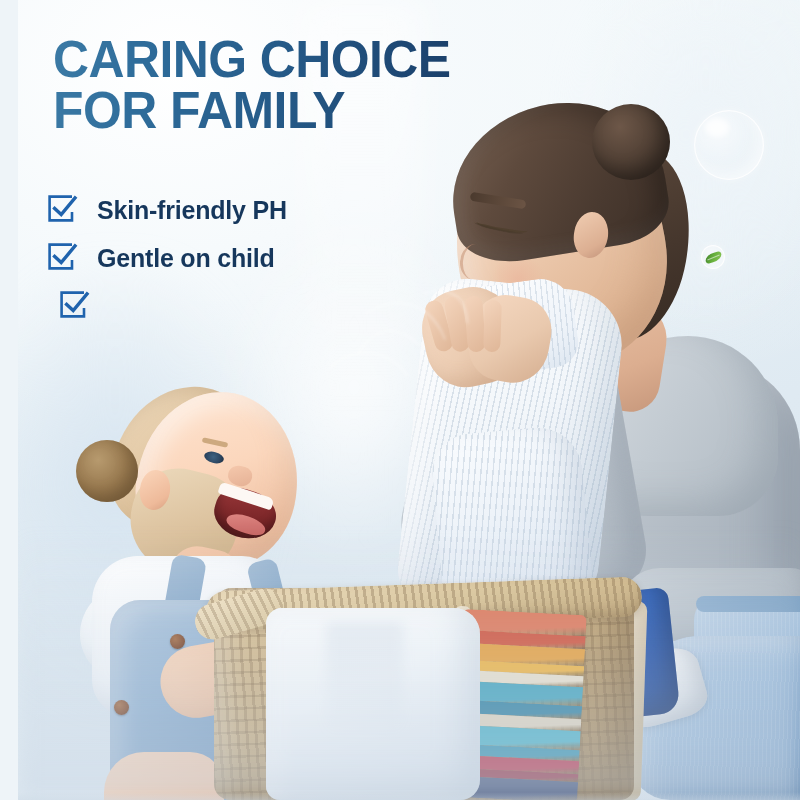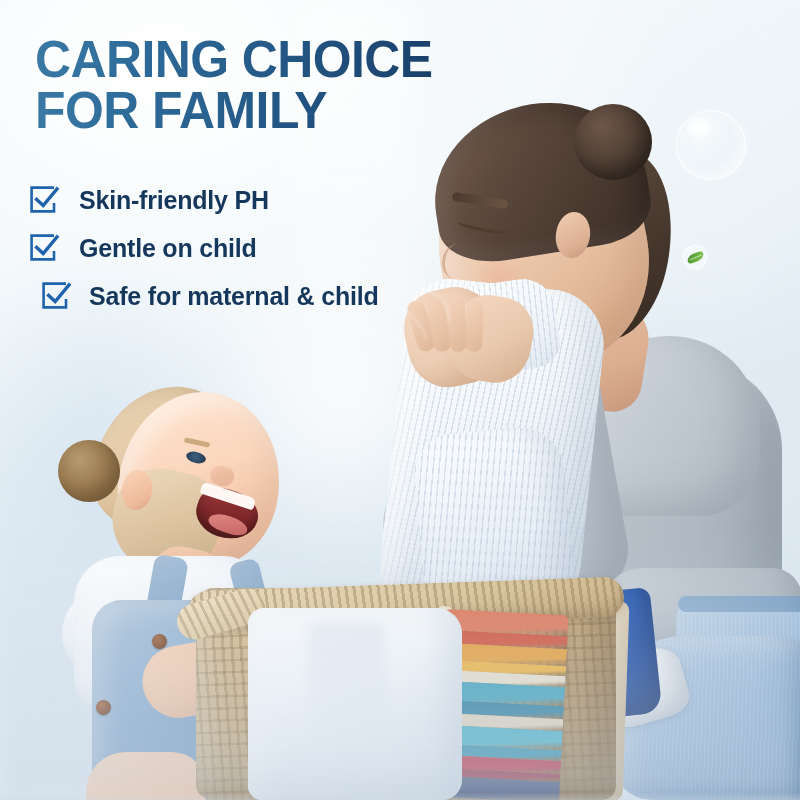--- a/index.html
+++ b/index.html
@@ -1,21 +1,21 @@
 <!DOCTYPE html>
 <html><head>
 <meta charset="utf-8">
 <style>
   * { margin:0; padding:0; box-sizing:border-box; }
   html,body { width:800px; height:800px; }
   body {
     font-family:"Liberation Sans", sans-serif;
     overflow:hidden; position:relative; background:#eef4f8;
   }
-  .stage { position:absolute; inset:0; overflow:hidden; }
+  .stage { position:absolute; inset:0; overflow:hidden;margin-left:18px; }
 
   
   .bg-base {
     position:absolute; inset:0;
     background:
       radial-gradient(120% 90% at 20% 8%,  #ffffff 0%, #f6fafc 26%, rgba(246,250,252,0) 62%),
       radial-gradient(90% 70% at 78% 6%,   #f4f9fb 0%, rgba(244,249,251,0) 60%),
       linear-gradient(160deg, #f3f8fb 0%, #e8f1f6 34%, #dfeaf2 62%, #dde7ef 100%);
   }
   .bg-haze-l {
@@ -90,21 +90,21 @@
     text-transform:uppercase;
     background:linear-gradient(97deg,#3b7aa5 0%, #2f6d9b 16%, #255a88 42%, #1d4672 66%, #17365d 86%, #14305a 100%);
     -webkit-background-clip:text; background-clip:text;
     color:transparent; -webkit-text-fill-color:transparent;
     transform:scaleX(.96); transform-origin:left center;
   }
   .headline .ln { display:block; white-space:nowrap; }
 
   
   .bullets { position:absolute; left:30px; top:186px; width:470px; }
-  .bullet { display:flex; height:48px; }
+  .bullet { display:flex; align-items:center; height:48px; }
   .bullet.indent { padding-left:12px; }
   .cbox { width:30px; height:30px; position:relative; flex:0 0 30px; }
   .cbox svg { display:block; width:30px; height:30px; overflow:visible; }
   .blabel {
     margin-left:19px; font-size:25px; font-weight:700;
     color:#16375c; letter-spacing:-.2px; white-space:nowrap;
   }
   .bullet.indent .blabel { margin-left:17px; }
 
   
@@ -632,18 +632,17 @@
         </span>
         <span class="blabel">Gentle on child</span>
       </li>
       <li class="bullet indent">
         <span class="cbox">
           <svg viewBox="0 0 30 30">
             <path d="M27 3 L13.2 19.6 L6.6 13.4" fill="none" stroke="#1f63ad" stroke-width="3.4" stroke-linecap="square" stroke-linejoin="miter"></path>
             <path d="M24 1.6 L1.6 1.6 L1.6 25.4 L24 25.4 L24 17" fill="none" stroke="#1f63ad" stroke-width="2.6" stroke-linejoin="miter"></path>
           </svg>
         </span>
-        <span class="blabel">Safe for maternal &amp; child</span>
       </li>
     </ul>
 
   <div class="fade-bottom"></div>
 </div>
 
 </body></html>

